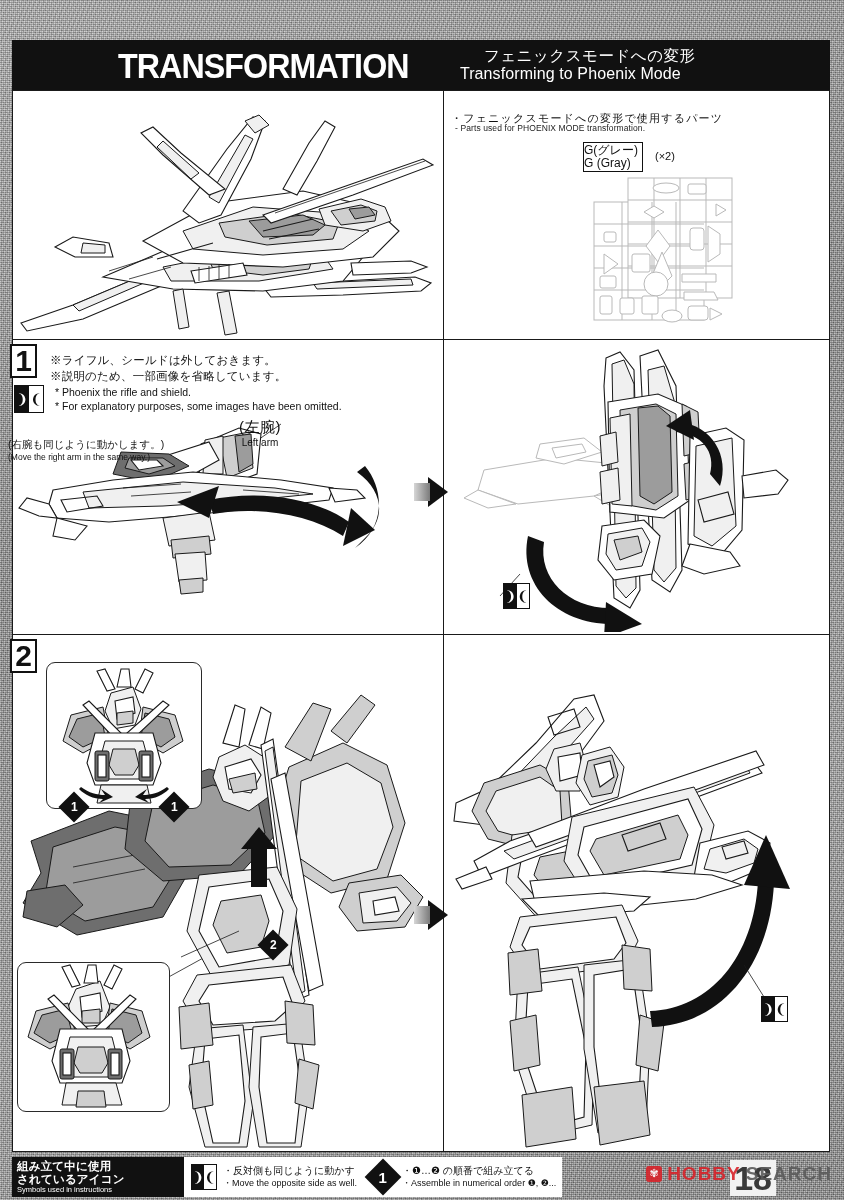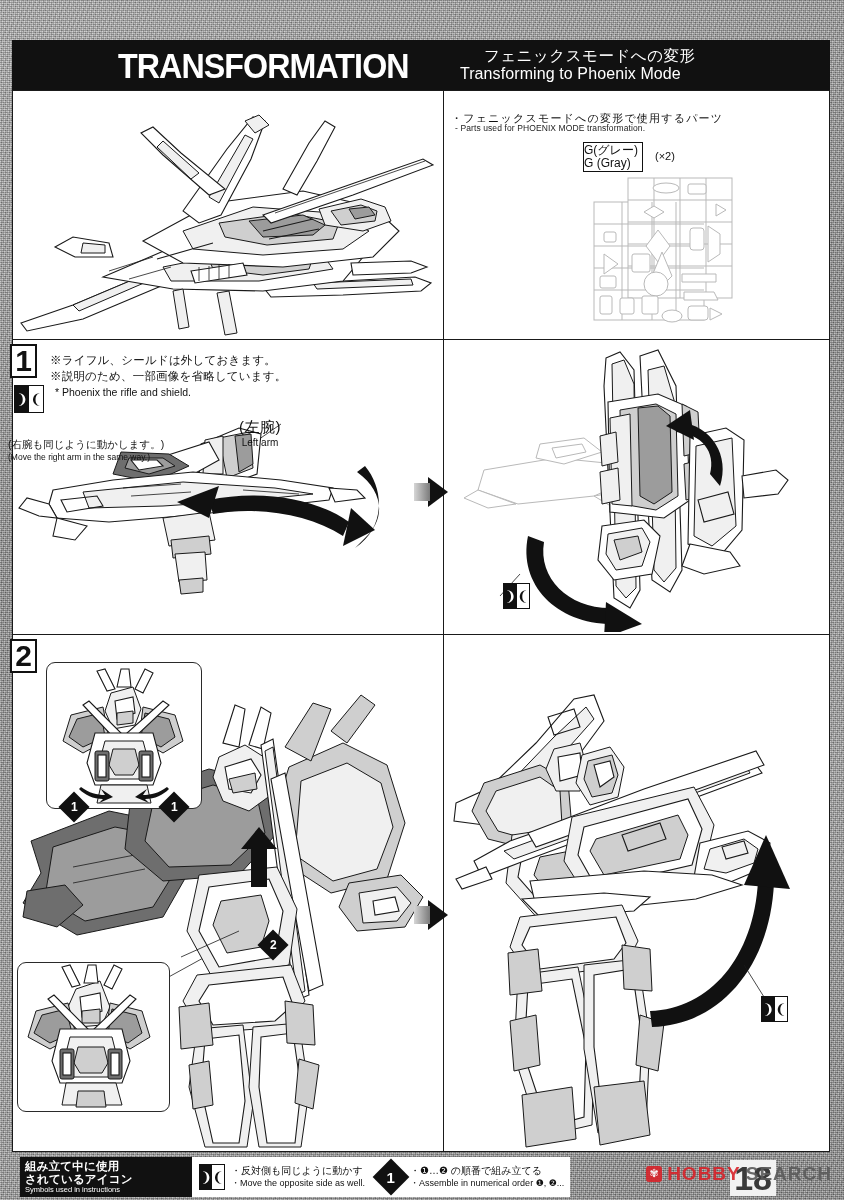--- a/index.html
+++ b/index.html
@@ -219,21 +219,20 @@
     font-family: "Liberation Sans", sans-serif;
   }
 
   
   .legend-bar {
     position: absolute;
     left: 12px; top: 1157px;
     width: 818px; height: 40px;
     display: flex;
     align-items: stretch;
-    padding-left: 8px;
   }
   .legend-title {
     width: 172px;
     background: #111;
     color: #fff;
     padding: 3px 5px 0 5px;
     line-height: 1.12;
   }
   .legend-title .jp { font-size: 11.5px; font-weight: bold; letter-spacing: .2px; }
   .legend-title .en { font-size: 7.5px; }
@@ -472,20 +471,21 @@
       <path class="blk" d="M206 146 L196 178 L164 162 Z"></path>
 
       <path class="ln2" d="M110 148 L168 144 M118 156 L178 152 M230 150 L286 154"></path>
     </svg>
   </div>
 
   <div class="s1-text">
     <div class="jp">※ライフル、シールドは外しておきます。</div>
     <div class="jp">※説明のため、一部画像を省略しています。</div>
     <div class="en">* Phoenix the rifle and shield.</div>
+    <div class="en">* For explanatory purposes, some images have been omitted.</div>
   </div>
 
   <div class="mirror-icon-box" id="s1-mirror">
     <div class="half h-left">❩</div>
     <div class="half h-right">❨</div>
   </div>
 
   <div class="s1-note">
     <div class="jp">(右腕も同じように動かします。)</div>
     <div class="en">(Move the right arm in the same way.)</div>

